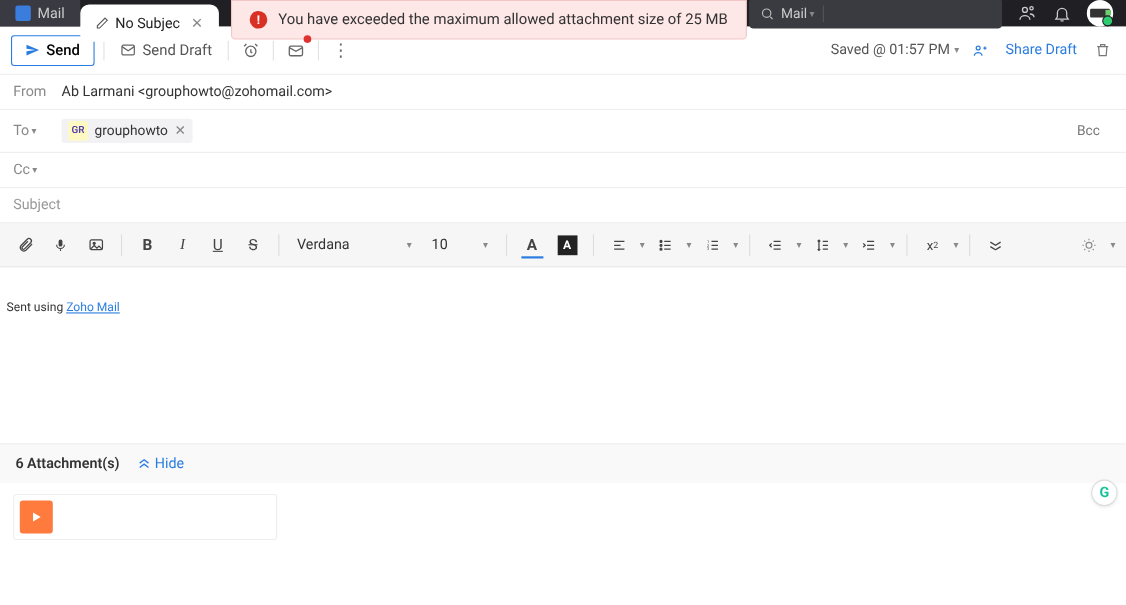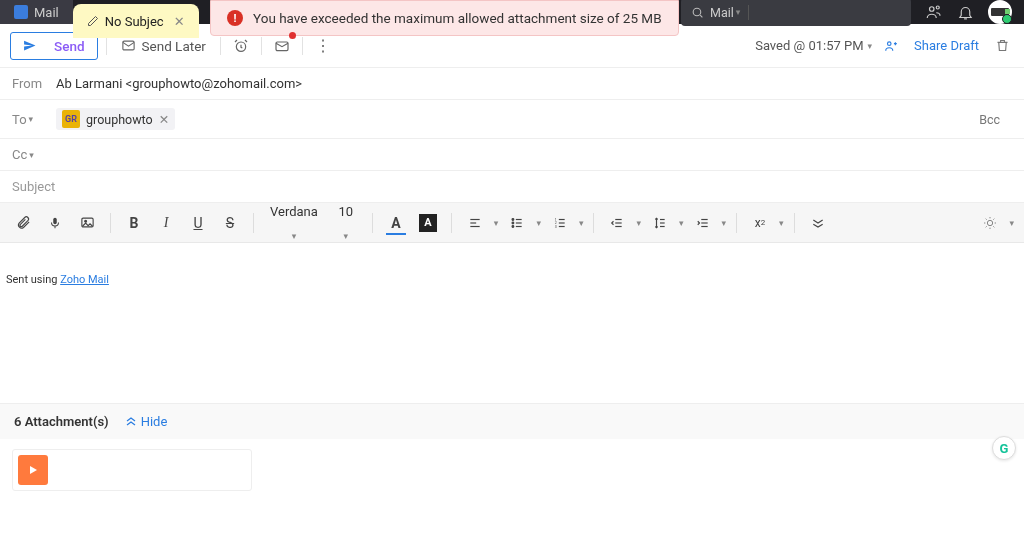--- a/index.html
+++ b/index.html
@@ -3,21 +3,21 @@
 <meta charset="utf-8">
 <style>
 * { margin:0; padding:0; box-sizing:border-box; font-family:-apple-system,BlinkMacSystemFont,"Segoe UI",Roboto,Arial,sans-serif; }
 body { width:1024px; height:550px; overflow:hidden; background:#fff; font-size:13px; color:#333; position:relative; }
 
 
 .topbar { background:#1f1f24; height:24px; display:flex; align-items:center; position:relative; }
 .topbar-left{display:flex;align-items:stretch;height:100%;}
 .app-tab{display:flex;align-items:center;gap:6px;padding:0 14px;color:#ccc;font-size:13px;cursor:pointer;}
 .app-tab.inactive{background:#3a3a43;}
-.app-tab.active{background:#fef9c3;color:#222;border-top-left-radius:8px;border-top-right-radius:8px;margin-top:4px;height:34px;}
+.app-tab.active{background:#ffffff;color:#222;border-top-left-radius:8px;border-top-right-radius:8px;margin-top:4px;height:34px;}
 .app-tab .x{color:#888;font-size:13px;margin-left:4px;}
 .app-icon-square{width:14px;height:14px;background:#3b7ddd;border-radius:2px;display:inline-block;}
 .pencil-icon{display:inline-block;}
 
 
 .error-banner{position:absolute;left:210px;top:0;height:36px;background:#fde7e7;border:1px solid #f4c5c5;color:#333;display:flex;align-items:center;gap:10px;padding:0 16px;border-radius:0 0 4px 4px;font-size:13.5px;}
 .error-icon{width:16px;height:16px;border-radius:50%;background:#d93025;color:#fff;display:flex;align-items:center;justify-content:center;font-weight:bold;font-size:11px;}
 
 
 .topbar-right{margin-left:auto;display:flex;align-items:center;gap:14px;padding-right:12px;}
@@ -26,45 +26,45 @@
 .search-input{background:transparent;border:none;color:#ccc;font-size:12.5px;outline:none;flex:1;}
 .search-input::placeholder{color:#aaa;}
 .topicon{color:#ccc;display:flex;align-items:center;cursor:pointer;}
 .avatar{width:24px;height:24px;border-radius:50%;background:#fff;border:2px solid #fff;position:relative;display:flex;align-items:center;justify-content:center;}
 .avatar::after{content:"";position:absolute;right:-2px;bottom:-2px;width:8px;height:8px;background:#2ecc71;border-radius:50%;border:1px solid #1f1f24;}
 .avatar-inner{width:18px;height:8px;background:#333;border-radius:1px;position:relative;}
 .avatar-inner::after{content:"";position:absolute;right:-1px;top:1px;width:5px;height:5px;background:#6fcf6f;}
 
 
 .actionbar{height:44px;border-bottom:1px solid #eee;display:flex;align-items:center;padding:0 10px;gap:8px;}
-.send-btn{display:flex;align-items:center;gap:18px;border:1px solid #2a7de1;color:#8b5cf6;background:#fff;padding:5px 12px;border-radius:3px;font-size:13.5px;font-weight:500;cursor:pointer;}
+.send-btn{display:flex;align-items:center;gap:6px;border:1px solid #2a7de1;color:#000000;background:#fff;padding:5px 12px;border-radius:3px;font-size:13.5px;font-weight:500;cursor:pointer;}
 .send-later{display:flex;align-items:center;gap:6px;color:#555;cursor:pointer;font-size:13.5px;padding:0 6px;}
 .divider{width:1px;height:18px;background:#e2e2e2;}
 .icon-btn{color:#666;cursor:pointer;padding:4px;position:relative;display:flex;align-items:center;}
 .red-dot{position:absolute;top:-2px;right:-2px;width:7px;height:7px;background:#e03131;border-radius:50%;}
 .action-right{margin-left:auto;display:flex;align-items:center;gap:12px;}
 .saved-text{color:#555;font-size:13px;display:flex;align-items:center;gap:4px;}
 .share-draft{color:#2a7de1;display:flex;align-items:center;gap:16px;cursor:pointer;font-size:13px;}
 .trash{color:#777;cursor:pointer;}
 
 
 .field-row{border-bottom:1px solid #eee;padding:8px 12px;display:flex;align-items:center;gap:8px;font-size:13px;position:relative;}
 .field-label{color:#888;min-width:36px;display:flex;align-items:center;gap:2px;}
 .chip{display:flex;align-items:center;gap:6px;background:#f2f2f5;border-radius:3px;padding:2px 6px;font-size:12.5px;color:#333;}
-.chip-avatar{width:18px;height:18px;background:#eab308;color:#5340a6;font-size:9px;font-weight:600;display:flex;align-items:center;justify-content:center;border-radius:2px;}
+.chip-avatar{width:18px;height:18px;background:#fef9c3;color:#5340a6;font-size:9px;font-weight:600;display:flex;align-items:center;justify-content:center;border-radius:2px;}
 .chip .x{color:#888;cursor:pointer;}
 .bcc-link{position:absolute;right:24px;color:#777;font-size:12.5px;cursor:pointer;}
 .subject-input{border:none;outline:none;font-size:13px;width:100%;color:#444;}
 .subject-input::placeholder{color:#999;}
 
 
 .fmt-toolbar{height:40px;background:#f6f6f6;border-bottom:1px solid #e8e8e8;display:flex;align-items:center;padding:0 10px;gap:6px;}
 .fmt-btn{width:26px;height:26px;display:flex;align-items:center;justify-content:center;color:#444;cursor:pointer;border-radius:3px;font-size:14px;}
 .fmt-sep{width:1px;height:20px;background:#ddd;margin:0 4px;}
-.fmt-select{display:flex;align-items:center;gap:6px;padding:0 6px;cursor:pointer;color:#333;font-size:13px;flex-direction:column;}
+.fmt-select{display:flex;align-items:center;gap:6px;padding:0 6px;cursor:pointer;color:#333;font-size:13px;}
 .caret{font-size:9px;color:#888;}
 .font-color{position:relative;}
 .font-color .bar{position:absolute;bottom:1px;left:3px;right:3px;height:2px;background:#2a7de1;}
 .bg-color{background:#222;color:#fff;width:18px;height:18px;display:flex;align-items:center;justify-content:center;font-size:11px;font-weight:bold;}
 .fmt-right{margin-left:auto;display:flex;align-items:center;gap:6px;}
 
 
 .compose-body{padding:30px 14px 14px 6px;min-height:160px;font-size:11px;color:#333;}
 .compose-body a{color:#2a7de1;text-decoration:underline;}
 
@@ -149,21 +149,21 @@
         <path d="M2 21l21-9L2 3v7l15 2-15 2v7z"></path>
       </svg>
     <span>Send</span>
   </button>
   <span class="divider"></span>
   <div class="send-later">
     <svg width="15" height="15" viewBox="0 0 24 24" fill="none" stroke="#666" stroke-width="1.8">
         <rect x="3" y="5" width="18" height="14" rx="2"></rect>
         <path d="M3 7l9 6 9-6"></path>
       </svg>
-    <span>Send Later</span>
+    <span>Send Draft</span>
   </div>
   <span class="divider"></span>
   <span class="icon-btn">
     <svg width="16" height="16" viewBox="0 0 24 24" fill="none" stroke="#666" stroke-width="1.8">
         <circle cx="12" cy="13" r="7"></circle>
         <path d="M12 10v4l2 1M6 3L3 6M18 3l3 3"></path>
       </svg>
   </span>
   <span class="divider"></span>
   <span class="icon-btn">

